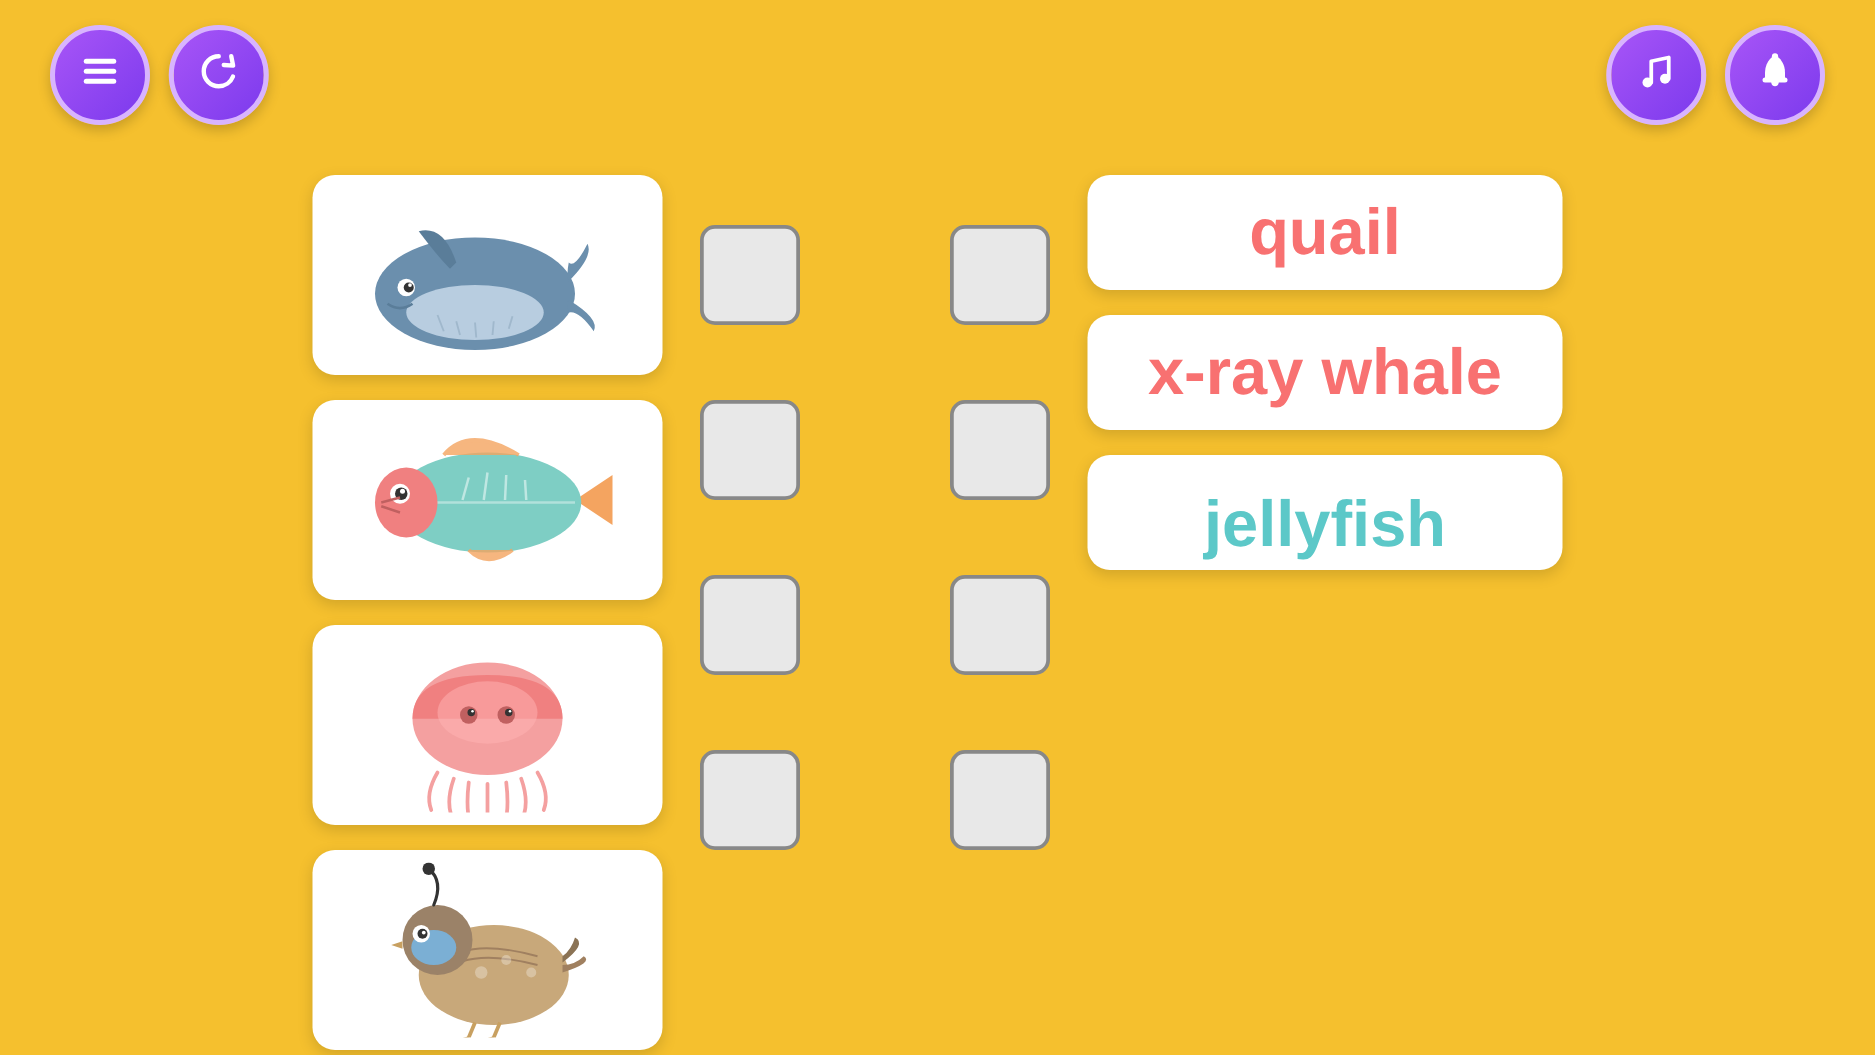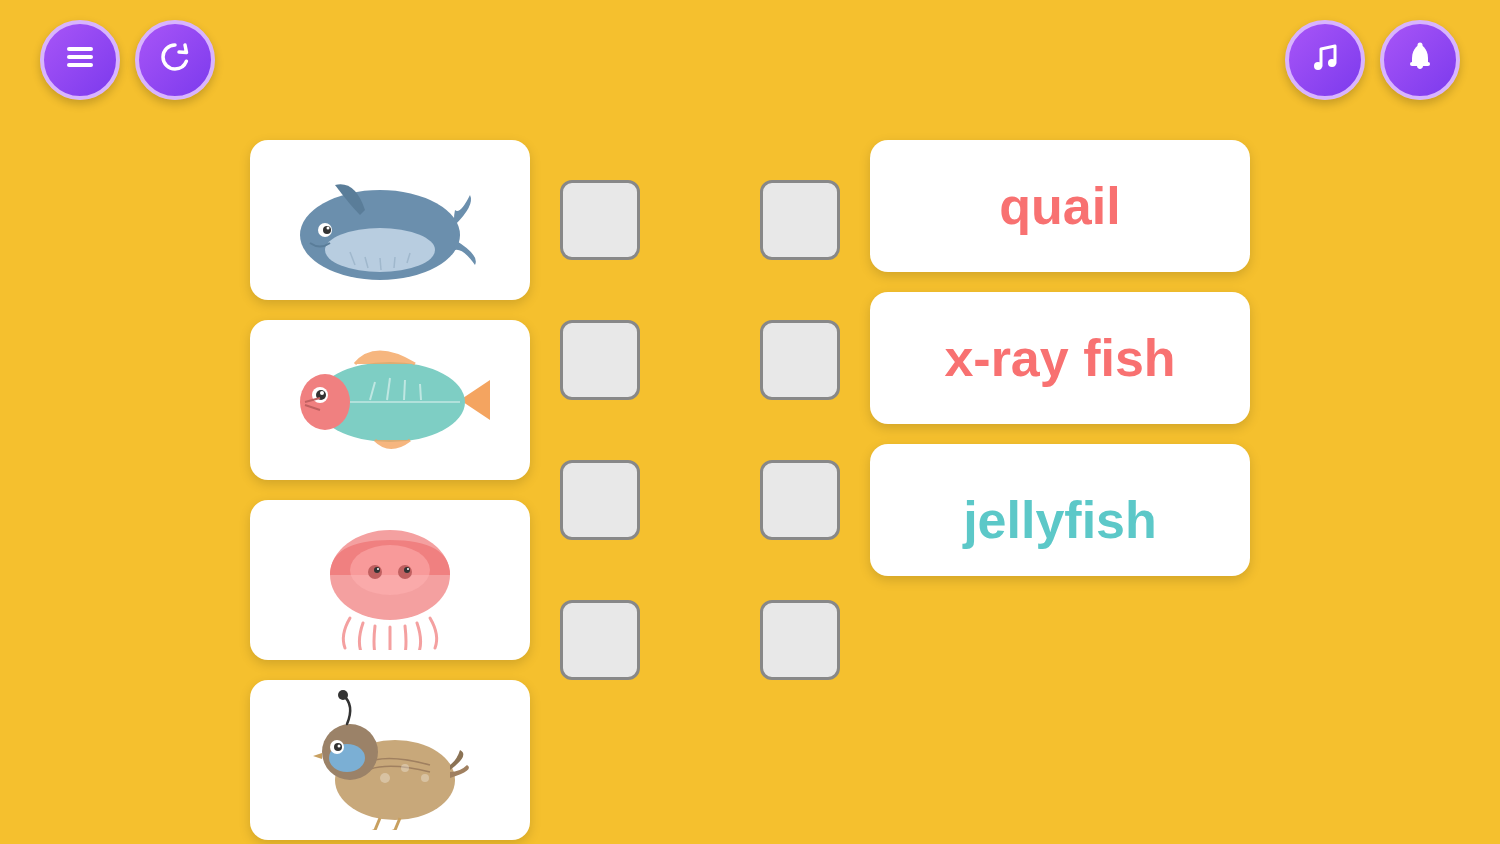--- a/index.html
+++ b/index.html
@@ -104,21 +104,21 @@
     }
 
     .words-column {
       display: flex;
       flex-direction: column;
       gap: 20px;
     }
 
     .word-card {
       width: 380px;
-      height: 132px;
+      height: 92px;
       background: white;
       border-radius: 18px;
       display: flex;
       align-items: center;
       justify-content: center;
       box-shadow: 0 4px 12px rgba(0,0,0,0.15);
       cursor: pointer;
     }
 
     .word-text {
@@ -311,20 +311,20 @@
     <div class="checkbox-box"></div>
     <div class="checkbox-box"></div>
     <div class="checkbox-box"></div>
   </div>
 
   <div class="words-column">
     <div class="word-card">
       <span class="word-text word-quail">quail</span>
     </div>
     <div class="word-card">
-      <span class="word-text word-xray">x-ray fish</span>
+      <span class="word-text word-xray">x-ray whale</span>
     </div>
     <div class="word-card">
       <span class="word-text word-jellyfish">jellyfish</span>
     </div>
   </div>
 
 </div>
 
 </body></html>

